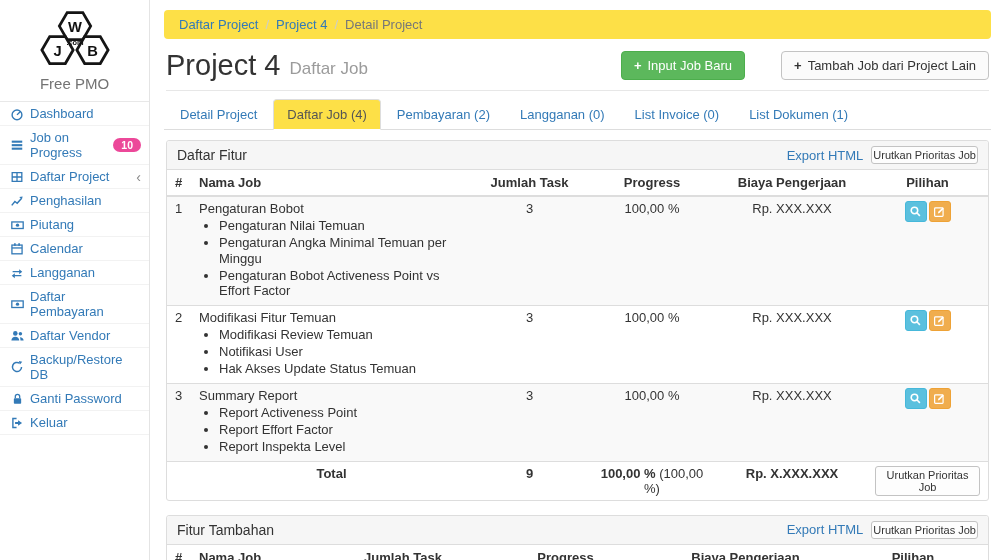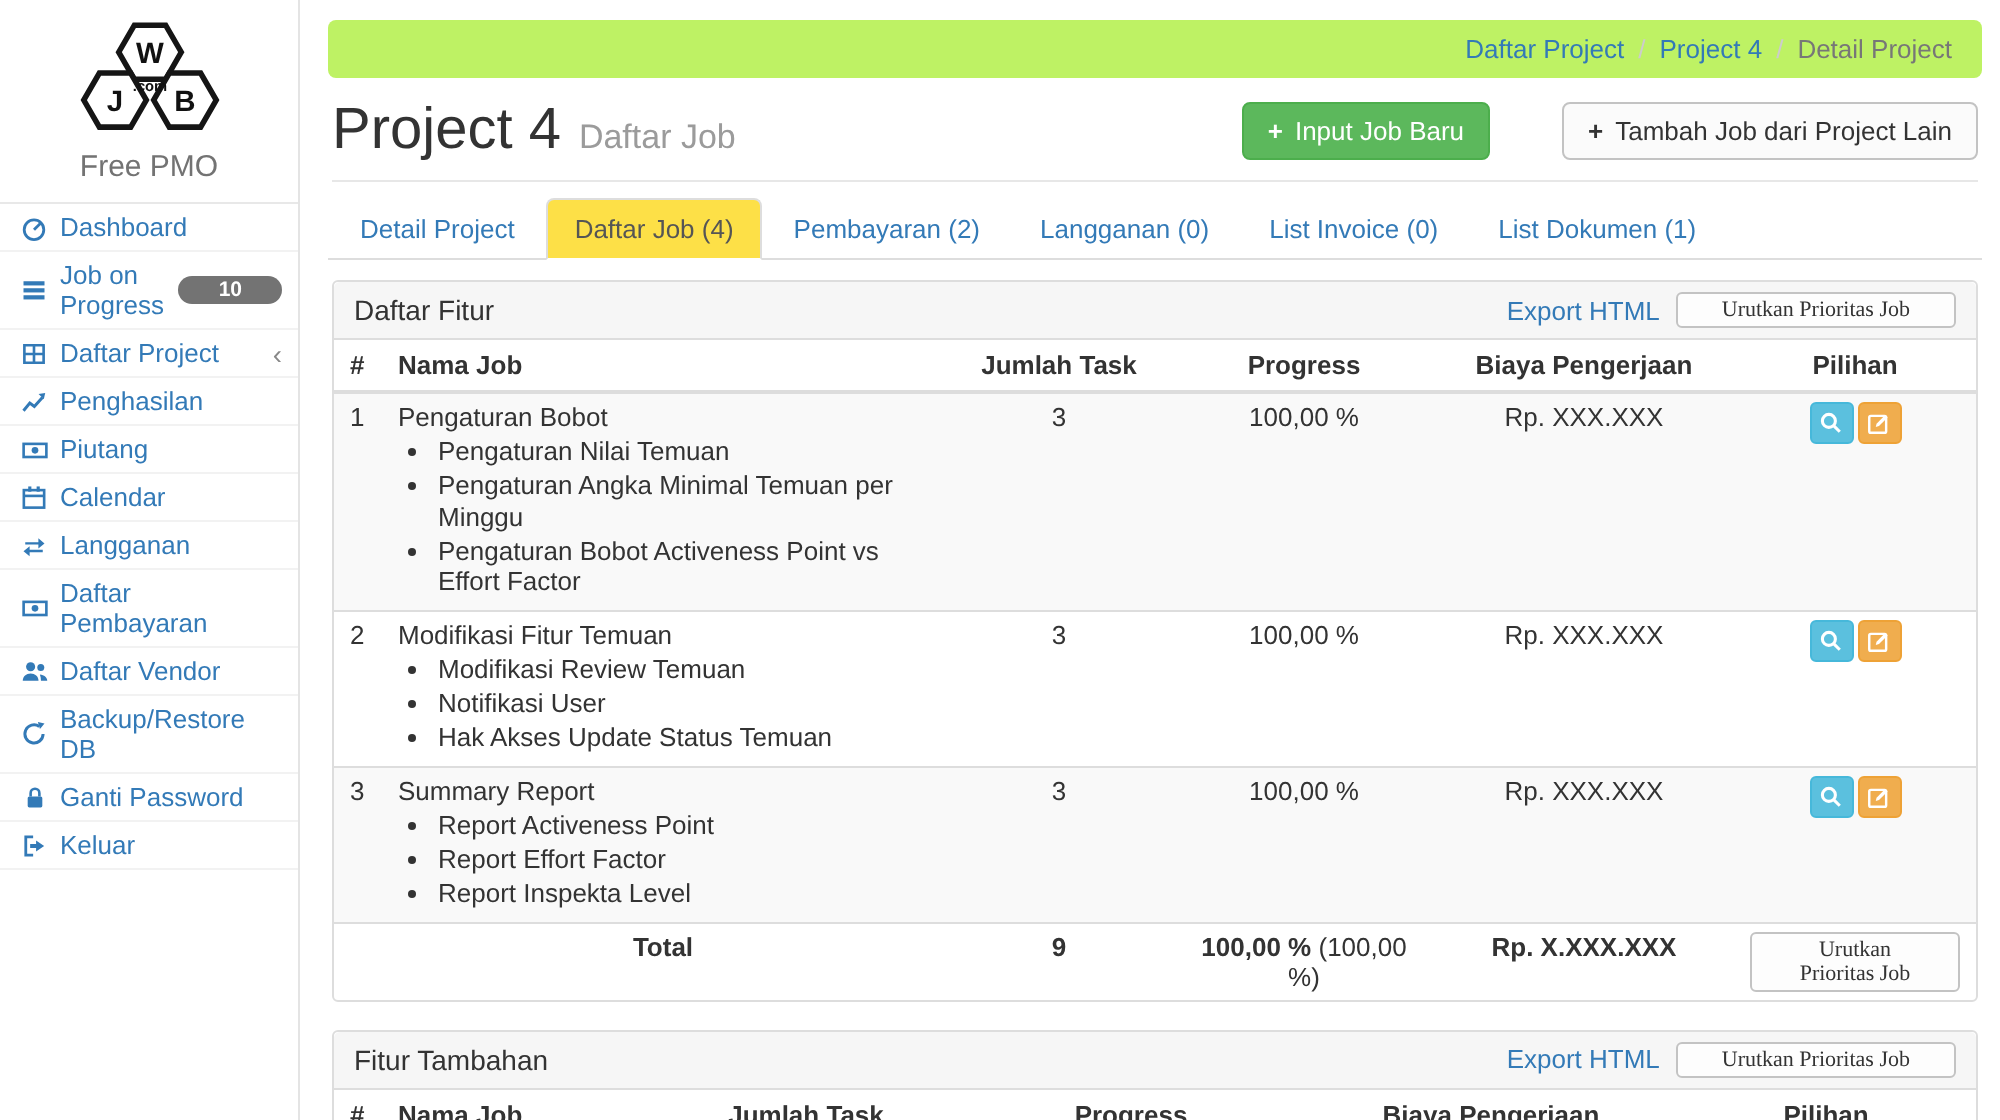--- a/index.html
+++ b/index.html
@@ -11,27 +11,27 @@
   a { text-decoration:none; }
 
   
   .sidebar { position:absolute; left:0; top:0; bottom:0; width:150px; background:#fff; border-right:1px solid #e4e4e4; }
   .logo-wrap { text-align:center; padding-top:8px; }
   .brand { color:#737373; font-size:15px; margin:2px 0 9px; }
   .menu { list-style:none; margin:0; padding:0; border-top:1px solid #e8e8e8; }
   .menu li { display:flex; align-items:center; padding:4px 8px; border-bottom:1px solid #f2f2f2; color:#337ab7; cursor:pointer; }
   .menu li .mi { width:18px; min-width:18px; display:inline-flex; justify-content:center; margin-right:4px; color:#337ab7; }
   .menu li .mi svg { display:block; }
-  .badge { margin-left:auto; background:#737373; color:#fff; border-radius:9px; padding:1px 20px; font-size:10.5px; font-weight:bold; }
+  .badge { margin-left:auto; background:#ec4899; color:#fff; border-radius:9px; padding:1px 8px; font-size:10.5px; font-weight:bold; }
   .chev { margin-left:auto; color:#888; font-size:14px; line-height:10px; }
   .chev::before { content:"‹"; }
 
   
   .main { margin-left:151px; padding:10px 9px 0 13px; }
-  .breadcrumb { background:#bef264; border-radius:4px; padding:7px 15px; color:#777;text-align:right; }
+  .breadcrumb { background:#fde047; border-radius:4px; padding:7px 15px; color:#777; }
   .breadcrumb a { color:#337ab7; }
   .bc-sep::before { content:"/"; color:#ccc; padding:0 7px; }
 
   .page-header { display:flex; align-items:center; margin:10px 2px 0; }
   .page-title { font-size:29px; font-weight:500; color:#333; }
   .page-subtitle { font-size:17px; color:#9b9b9b; margin-left:9px; padding-top:6px; }
   .hd-btns { margin-left:auto; display:flex; align-items:center;gap:28px; }
   .btn { display:inline-flex; align-items:center; padding:6px 12px; border-radius:4px; font-size:13px; cursor:pointer; white-space:nowrap; font-family:inherit; }
   .btn-success { background:#5cb85c; border:1px solid #4cae4c; color:#fff; margin-right:8px; }
   .btn-default { background:#fbfbfb; border:1px solid #c3c3c3; color:#333; }
@@ -41,21 +41,21 @@
 
   .tabs { display:flex; border-bottom:1px solid #ddd; margin-top:8px; padding:0 2px; }
   .tab { padding:7px 13px; margin-right:2px; margin-bottom:-1px; color:#337ab7; border:1px solid transparent; border-radius:4px 4px 0 0; cursor:pointer; }
   .tab.active { color:#555; background:#fde047; border-color:#ddd #ddd #fff; cursor:default; }
 
   .panel { border:1px solid #ddd; border-radius:3px; margin:10px 2px 14px; background:#fff; }
   .panel-heading { background:#f6f6f6; border-bottom:1px solid #ddd; border-radius:3px 3px 0 0; padding:5px 10px; display:flex; align-items:center; }
   .panel-title { font-size:14px; color:#333; }
   .panel-tools { margin-left:auto; display:flex; align-items:center; gap:8px; }
   .export-link { color:#337ab7; font-size:13px; cursor:pointer; }
-  .btn-xs { padding:2px 22px; font-size:11px; border-radius:3px; background:#fdfdfd; border:1px solid #c3c3c3; color:#333; cursor:pointer;font-family:Liberation Serif, serif; }
+  .btn-xs { padding:2px 1px; font-size:11px; border-radius:3px; background:#fdfdfd; border:1px solid #c3c3c3; color:#333; cursor:pointer; }
 
   table.jobs { width:100%; border-collapse:collapse; font-size:13px; }
   .jobs th { padding:5px 8px; border-bottom:2px solid #ddd; text-align:center; color:#333; }
   .jobs th.l { text-align:left; }
   .jobs td { padding:4px 8px; border-top:1px solid #ddd; vertical-align:top; text-align:center; }
   .jobs td.l { text-align:left; }
   .jobs tbody tr.odd { background:#f9f9f9; }
   .jobs .subtasks { margin:2px 0 2px; padding-left:20px; }
   .jobs .subtasks li { line-height:1.18; margin-top:2px; }
   .jobs tfoot td { border-top:1px solid #ddd; }

